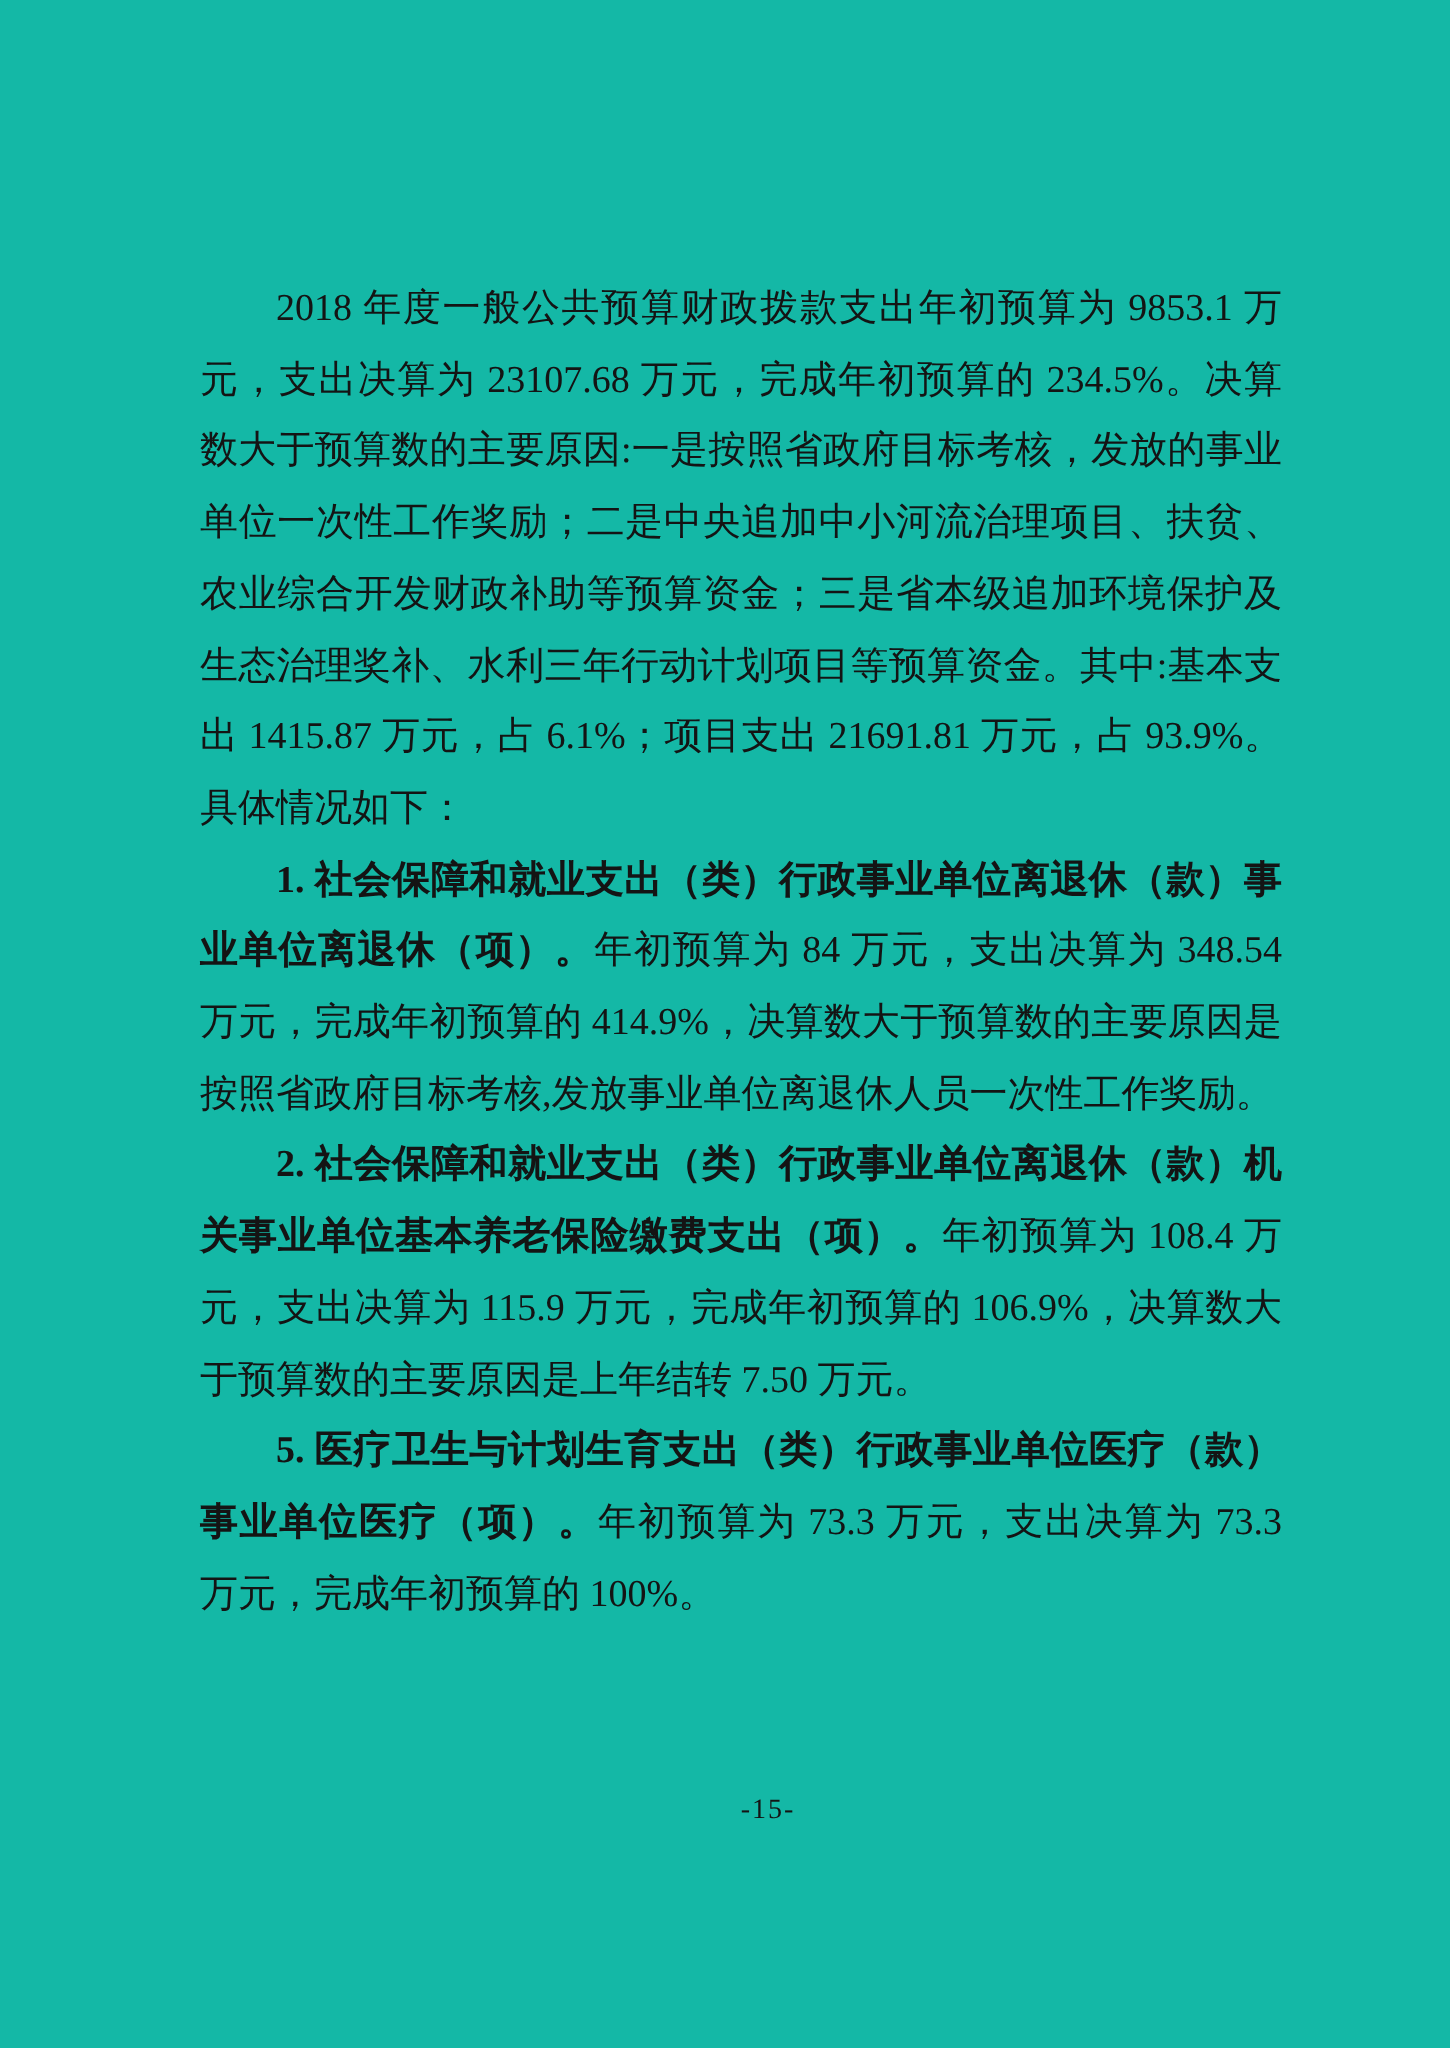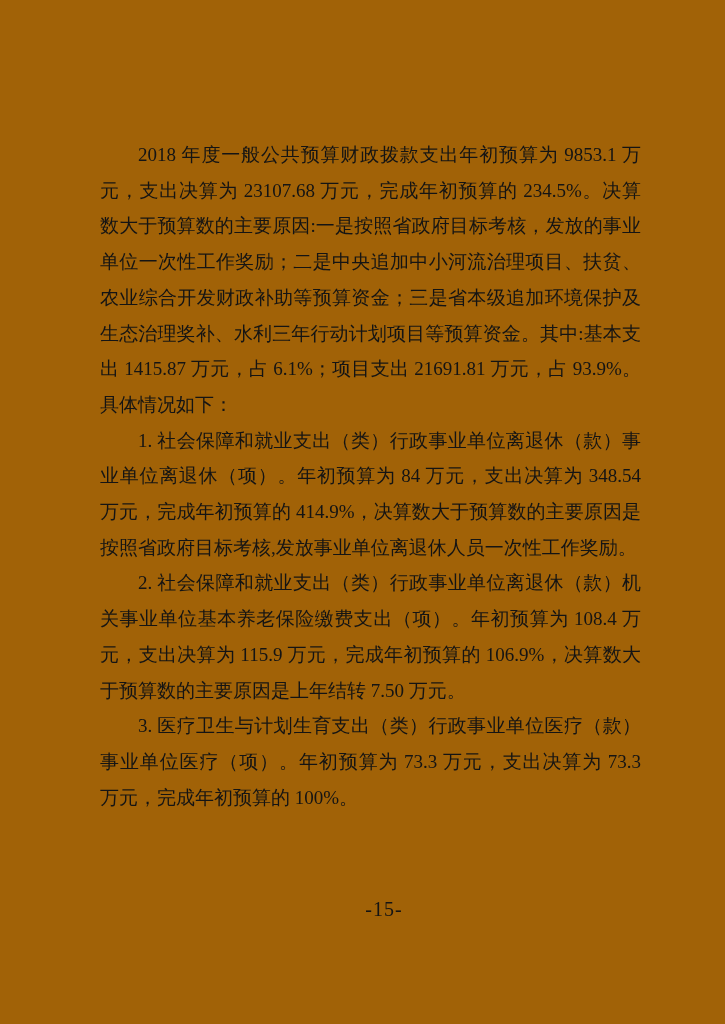--- a/index.html
+++ b/index.html
@@ -4,21 +4,21 @@
 <style>
   html, body {
     margin: 0;
     padding: 0;
     background: #ffffff;
   }
   .page {
     position: relative;
     width: 725px;
     height: 1024px;
-    background: #a16207;
+    background: #14b8a6;
     overflow: hidden;
     font-family: "Liberation Serif", "DejaVu Serif", serif;
     color: #141414;
   }
   .content {
     position: absolute;
     left: 100px;
     top: 137px;
     width: 541px;
   }
@@ -29,45 +29,45 @@
     line-height: 35.7px;
     text-align: justify;
     text-indent: 2em;
     word-break: break-word;
     color: #141414;
   }
   .run {
     font-weight: normal;
   }
   .run.bold {
-    font-weight: 400;
+    font-weight: 700;
   }
   .footer {
     position: absolute;
     left: 0;
     right: 0;
     top: 898px;
     text-align: center;
-    font-size: 20px;
+    font-size: 14px;
     letter-spacing: 1px;
     color: #141414;
     padding-left: 43px;
   }
 </style>
 </head>
 <body>
 
 <div class="page">
   <div class="content">
 
     <p class="para"><span class="run">2018 年度一般公共预算财政拨款支出年初预算为 9853.1 万元，支出决算为 23107.68 万元，完成年初预算的 234.5%。决算数大于预算数的主要原因:一是按照省政府目标考核，发放的事业单位一次性工作奖励；二是中央追加中小河流治理项目、扶贫、农业综合开发财政补助等预算资金；三是省本级追加环境保护及生态治理奖补、水利三年行动计划项目等预算资金。其中:基本支出 1415.87 万元，占 6.1%；项目支出 21691.81 万元，占 93.9%。具体情况如下：</span></p>
 
     <p class="para"><span class="run bold">1. 社会保障和就业支出（类）行政事业单位离退休（款）事业单位离退休（项）。</span><span class="run">年初预算为 84 万元，支出决算为 348.54 万元，完成年初预算的 414.9%，决算数大于预算数的主要原因是按照省政府目标考核,发放事业单位离退休人员一次性工作奖励。</span></p>
 
     <p class="para"><span class="run bold">2. 社会保障和就业支出（类）行政事业单位离退休（款）机关事业单位基本养老保险缴费支出（项）。</span><span class="run">年初预算为 108.4 万元，支出决算为 115.9 万元，完成年初预算的 106.9%，决算数大于预算数的主要原因是上年结转 7.50 万元。</span></p>
 
-    <p class="para"><span class="run bold">3. 医疗卫生与计划生育支出（类）行政事业单位医疗（款）事业单位医疗（项）。</span><span class="run">年初预算为 73.3 万元，支出决算为 73.3 万元，完成年初预算的 100%。</span></p>
+    <p class="para"><span class="run bold">5. 医疗卫生与计划生育支出（类）行政事业单位医疗（款）事业单位医疗（项）。</span><span class="run">年初预算为 73.3 万元，支出决算为 73.3 万元，完成年初预算的 100%。</span></p>
 
 
   </div>
 
   <div class="footer">-15-</div>
 </div>
 
 </body></html>

